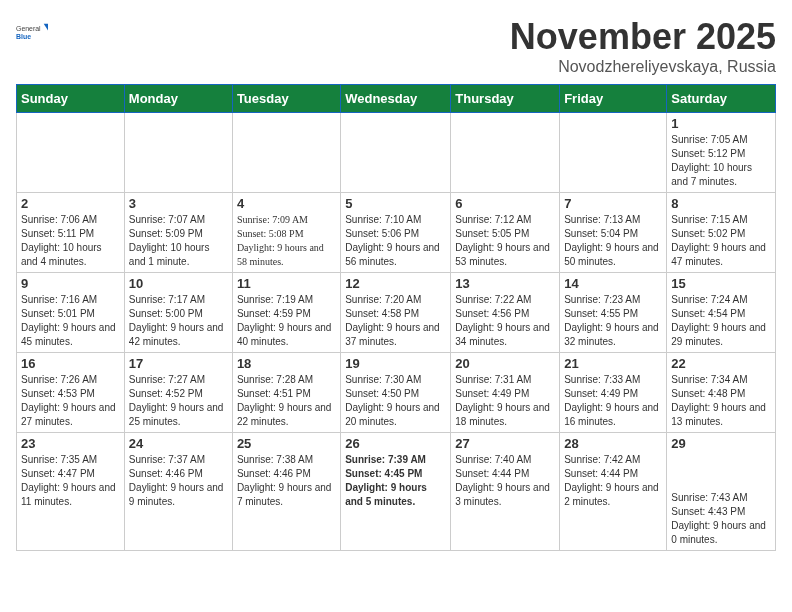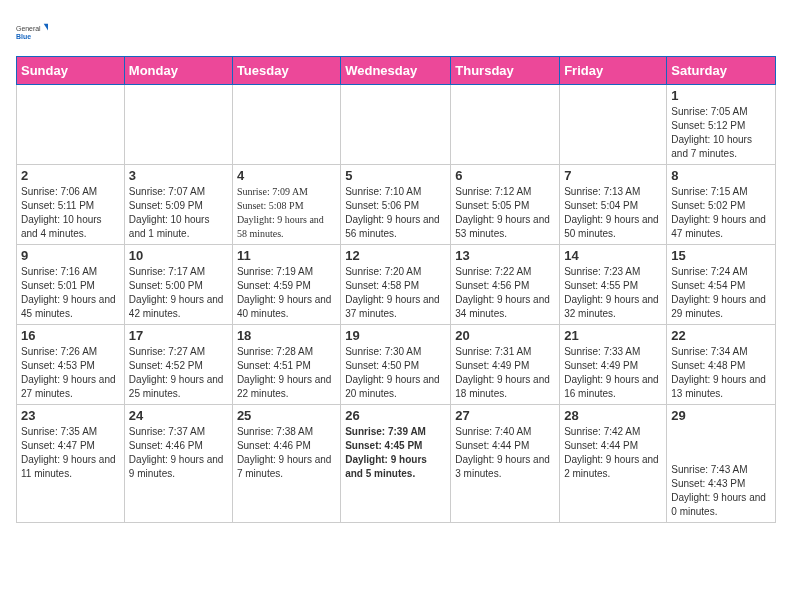--- a/index.html
+++ b/index.html
@@ -32,21 +32,21 @@
     .location {
       font-size: 16px;
       color: #555;
     }
     .calendar {
       width: 100%;
       border-collapse: collapse;
       border: 1px solid #ccc;
     }
     .calendar th {
-      background-color: #ec4899;
+      background-color: #15803d;
       color: #fff;
       font-size: 13px;
       font-weight: bold;
       padding: 6px 4px;
       text-align: left;
       border: 1px solid #1565c0;
     }
     .calendar td {
       vertical-align: top;
       border: 1px solid #ccc;
@@ -75,20 +75,22 @@
 
 <div class="header">
   <div class="logo">
   <svg width="32" height="32" viewBox="0 0 60 35">
     <text x="0" y="15" font-size="13" fill="#444" font-family="Arial">General</text>
     <text x="0" y="30" font-size="13" fill="#1565c0" font-family="Arial" font-weight="bold">Blue</text>
     <polygon points="52,2 62,2 62,18" fill="#1565c0"></polygon>
   </svg>
 </div>
   <div class="title-block">
+    <div class="month-title">November 2025</div>
+    <div class="location">Novodzhereliyevskaya, Russia</div>
   </div>
 </div>
 
 <table class="calendar">
   <thead>
     <tr>
       <th>Sunday</th>
       <th>Monday</th>
       <th>Tuesday</th>
       <th>Wednesday</th>

